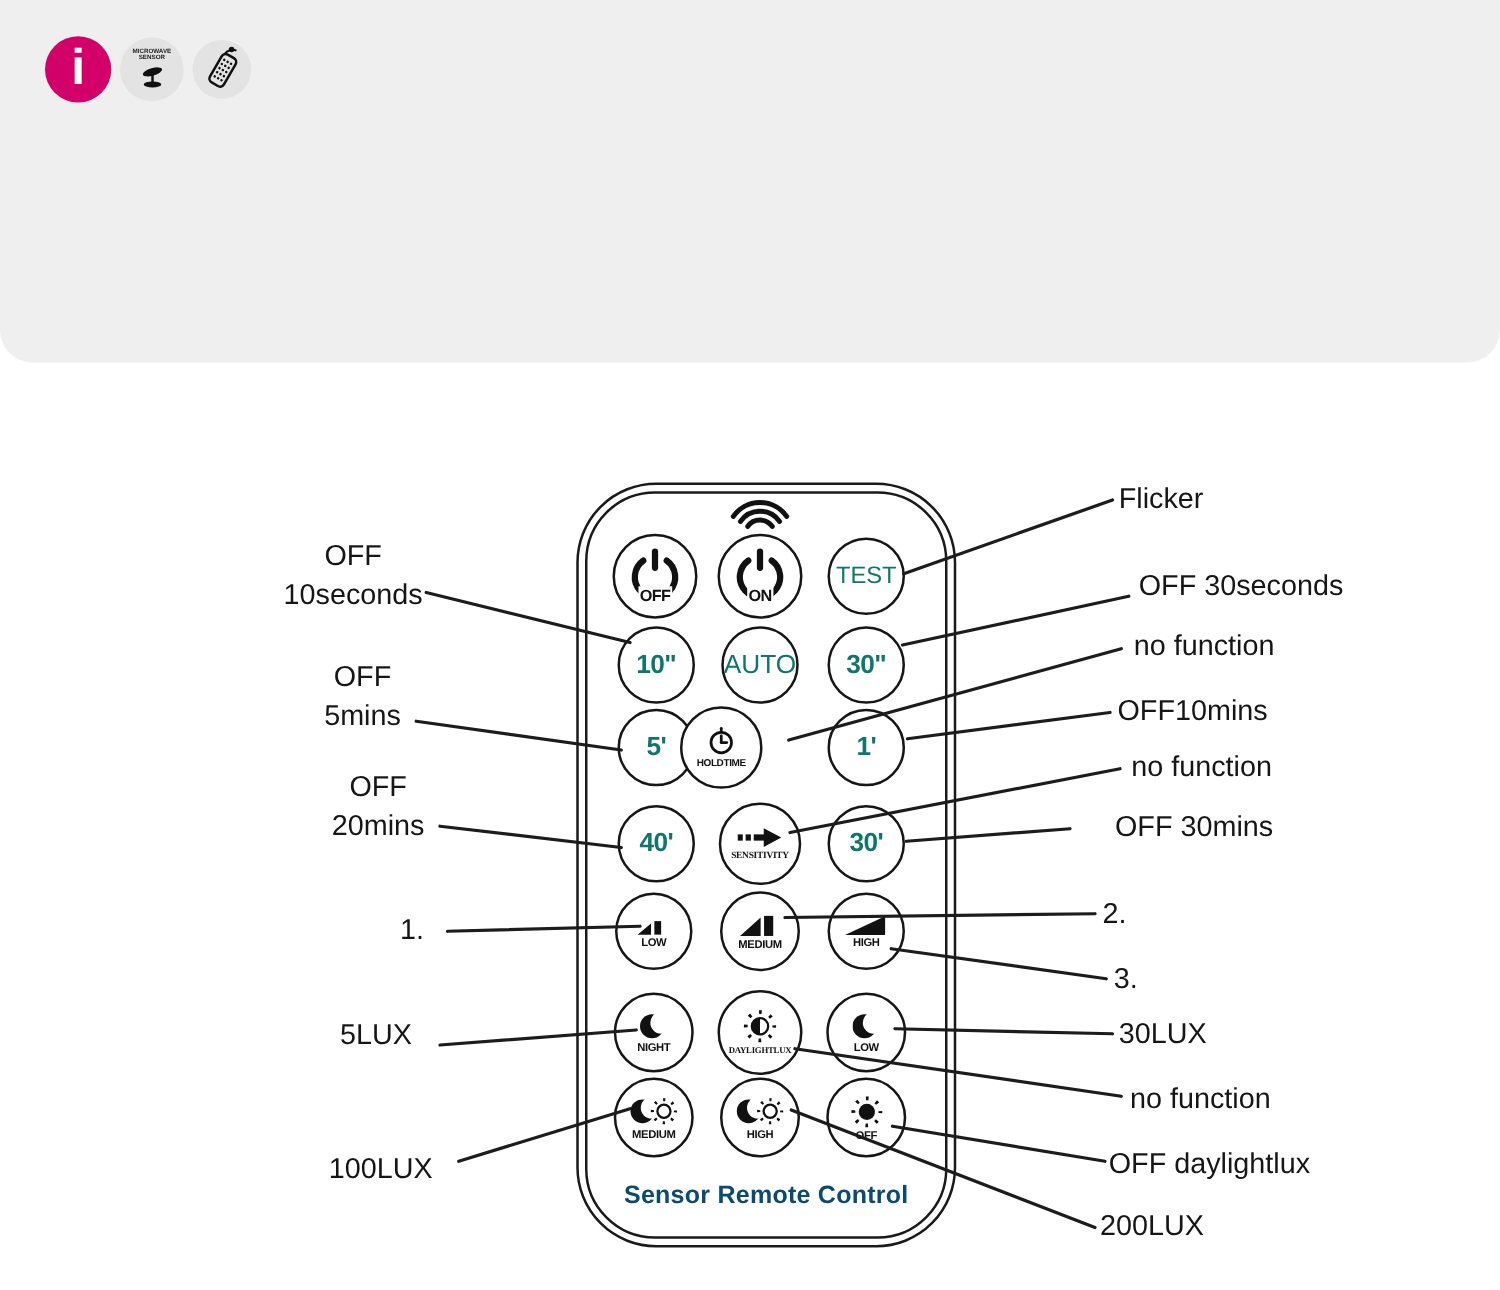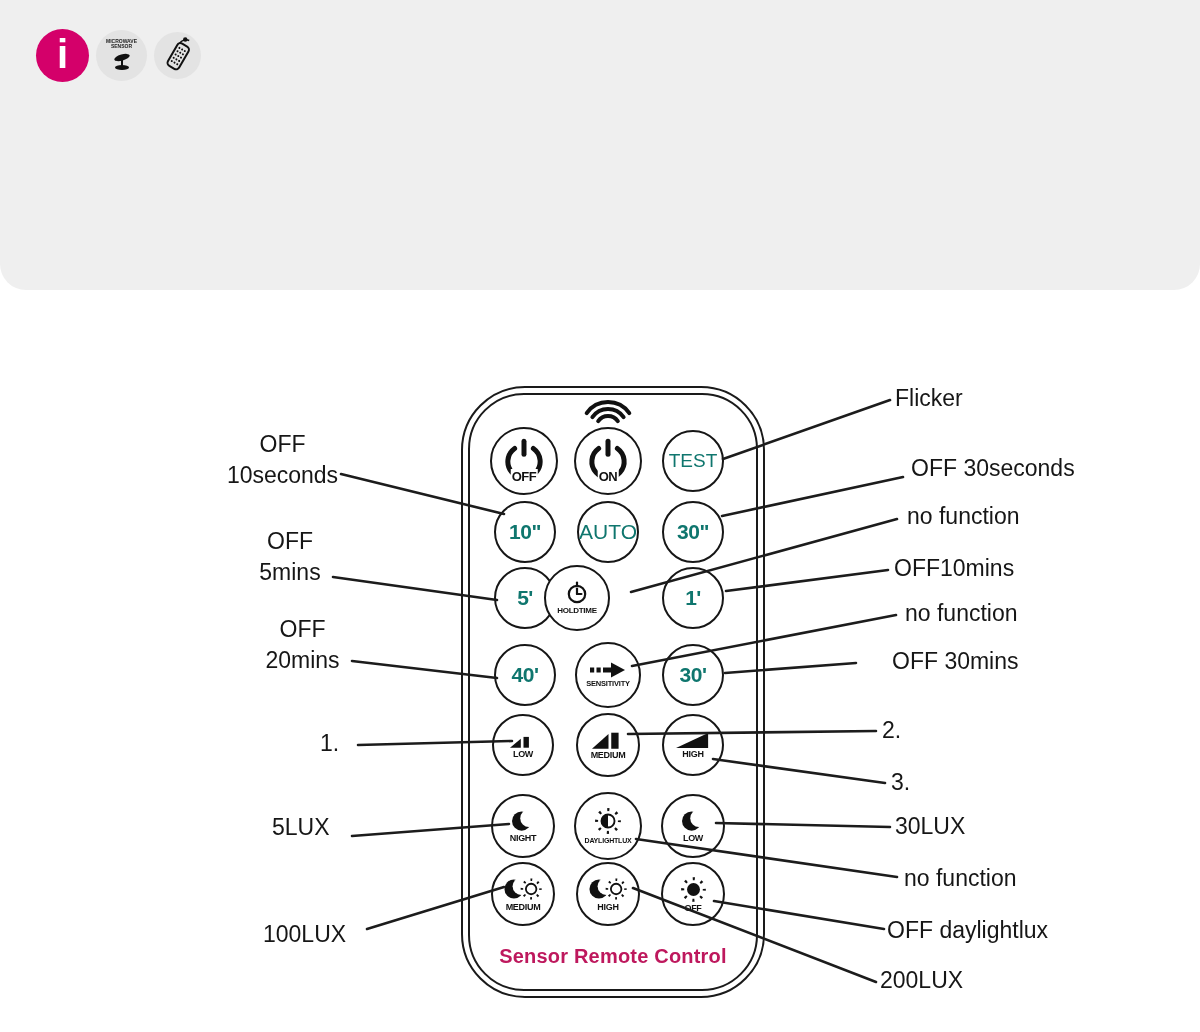--- a/index.html
+++ b/index.html
@@ -44,30 +44,30 @@
   .wifi path{stroke:#111;stroke-width:4;fill:none;stroke-linecap:round;}
 
   .btn{
     position:absolute;box-sizing:border-box;border:2.6px solid #161616;border-radius:50%;
     background:#fff;display:flex;flex-direction:column;align-items:center;justify-content:center;
     z-index:3;gap:1px;
   }
   .btn-text{font-size:21px;font-weight:700;color:#0f766e;letter-spacing:-0.5px;}
   .btn-text.plain{font-weight:400;letter-spacing:0;}
   .cap{font-size:9px;font-weight:700;color:#111;letter-spacing:-0.3px;line-height:9px;}
-  .cap.tiny{font-size:7px;letter-spacing:-0.2px;}
+  .cap.tiny{font-size:7px;letter-spacing:-0.2px;font-family:Liberation Serif, serif;}
   .cap.small{font-size:8px;}
   .power-wrap{position:relative;width:100%;height:100%;display:flex;align-items:center;justify-content:center;}
   .power-label{
     position:absolute;left:50%;bottom:9px;transform:translateX(-50%);
     background:#fff;padding:0 1px;font-size:13px;font-weight:700;color:#111;letter-spacing:-0.5px;
   }
   .remote-title{
     position:absolute;left:463px;top:945px;width:300px;text-align:center;z-index:3;
-    font-size:20px;font-weight:700;color:#be185d;letter-spacing:0.2px;
+    font-size:20px;font-weight:700;color:#0c4a6e;letter-spacing:0.2px;
   }
 
   .callout{position:absolute;font-size:23px;color:#161616;white-space:nowrap;z-index:6;}
   .callout.two-line{white-space:pre-line;text-align:center;line-height:31px;}
 </style>
 </head>
 <body>
 
 <div class="info-panel">
   <div class="icon-row">

